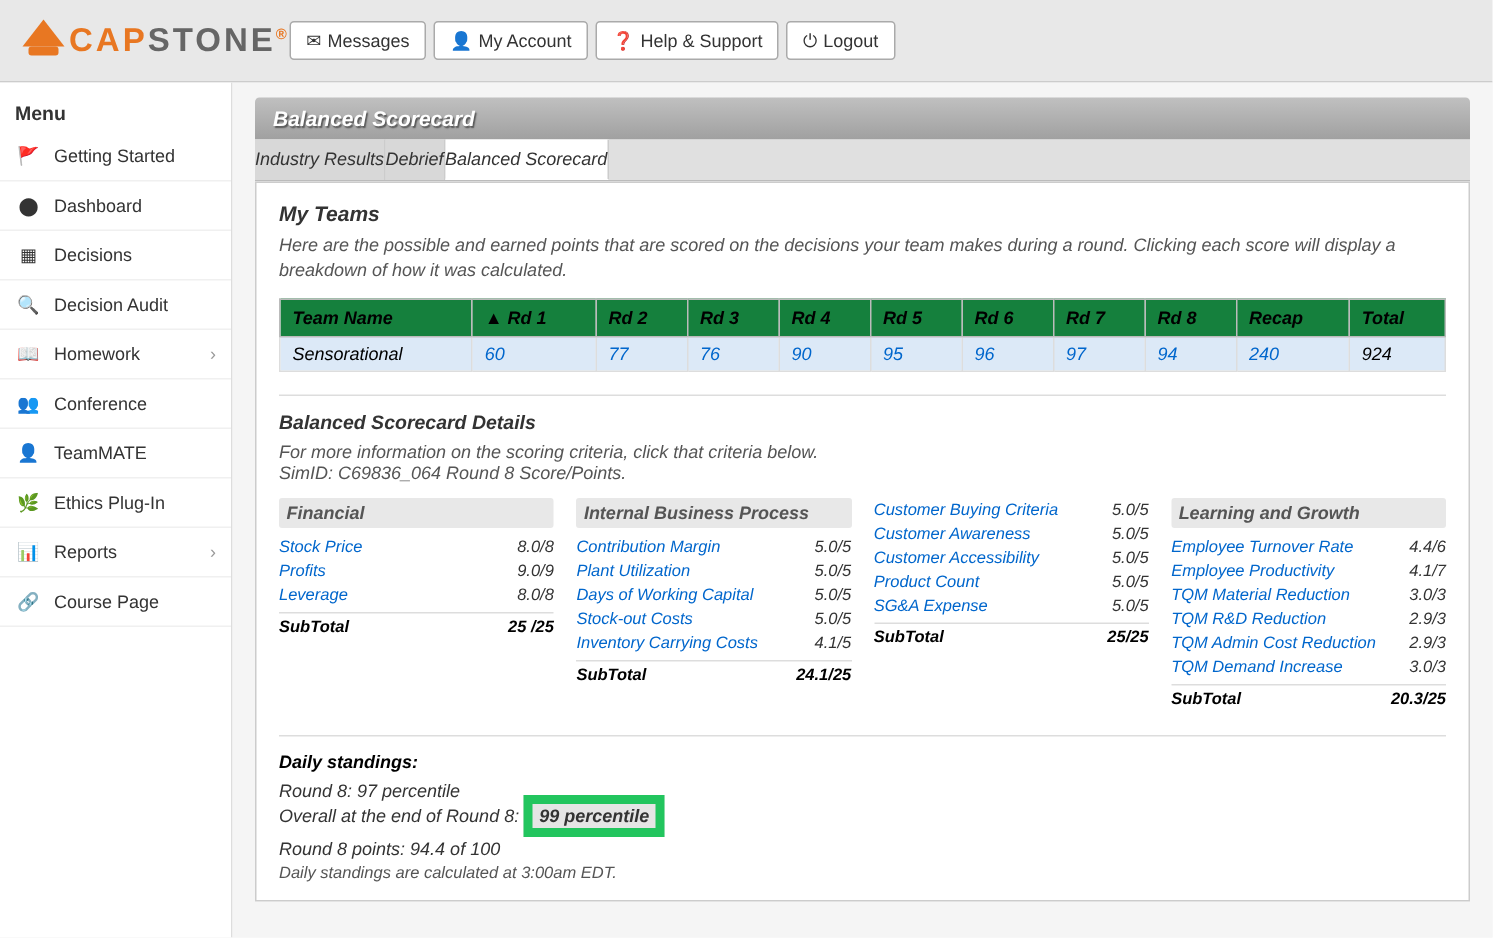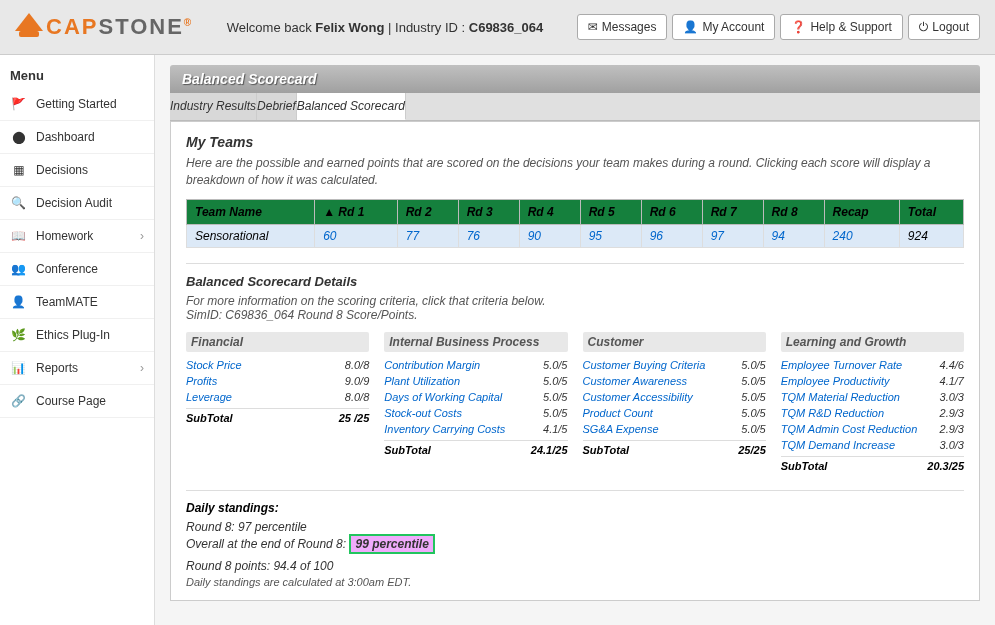--- a/index.html
+++ b/index.html
@@ -62,21 +62,21 @@
     .score-label a { color: #0066cc; text-decoration: none; cursor: pointer; }
     .score-value { font-size: 11px; color: #333; white-space: nowrap; margin-left: 5px; }
     .score-subtotal { display: flex; font-weight: bold; font-size: 11px; padding: 3px 0; border-top: 1px solid #ddd; margin-top: 3px; }
     .score-subtotal .label { flex: 1; }
     .score-subtotal .value { margin-left: 5px; }
     
     
     .daily-standings { border-top: 1px solid #ddd; padding-top: 10px; }
     .standings-title { font-weight: bold; font-size: 12px; margin-bottom: 5px; }
     .standings-line { font-size: 12px; color: #333; margin-bottom: 3px; }
-    .highlight-yellow { background: #f0abfc; border: 2px solid #22c55e; padding: 1px 4px; font-weight: bold; }
+    .highlight-yellow { background: #e5e5e5; border: 6px solid #22c55e; padding: 1px 4px; font-weight: bold; }
     .standings-points { font-size: 12px; color: #333; margin-top: 8px; }
     .standings-note { font-size: 11px; color: #555; margin-top: 3px; }
 
     
     .capstone-logo { display: flex; align-items: center; }
     .cap-icon { display: inline-block; width: 28px; height: 28px; margin-right: 3px; position: relative; }
     .cap-icon::before { content: ''; display: block; width: 0; height: 0; border-left: 14px solid transparent; border-right: 14px solid transparent; border-bottom: 18px solid #e87722; position: absolute; top: 0; left: 0; }
     .cap-icon::after { content: ''; display: block; width: 20px; height: 6px; background: #e87722; position: absolute; bottom: 4px; left: 4px; border-radius: 2px; }
     .logo-text { font-size: 22px; font-weight: bold; letter-spacing: 2px; }
     .logo-cap { color: #e87722; }
@@ -84,26 +84,20 @@
   </style>
 </head>
 <body>
 
 <div id="header">
   <div class="capstone-logo">
     <div class="cap-icon"></div>
     <span class="logo-text">
       <span class="logo-cap">CAP</span><span class="logo-stone">STONE</span><span style="color:#e87722;font-size:10px;vertical-align:super;">®</span>
     </span>
-  </div>
-  <div id="welcome-text">
-    <span>Welcome back</span>
-    <strong>Felix Wong</strong>
-    <span> | Industry ID :</span>
-    <strong>C69836_064</strong>
   </div>
   <div id="header-nav">
     <button class="header-btn">
       <span>✉</span>
       <span>Messages</span>
     </button>
     <button class="header-btn">
       <span>👤</span>
       <span>My Account</span>
     </button>
@@ -287,21 +281,20 @@
           </div>
           <div class="score-subtotal">
             <span class="label">SubTotal</span>
             <span class="value">
               <span>24.1</span><span>/25</span>
             </span>
           </div>
         </div>
 
         <div class="score-section">
-          <div class="score-section-title">Customer</div>
           <div class="score-row">
             <div class="score-label"><a class="link-blue">Customer Buying Criteria</a></div>
             <div class="score-value">
               <span>5.0</span><span>/5</span>
             </div>
           </div>
           <div class="score-row">
             <div class="score-label"><a class="link-blue">Customer Awareness</a></div>
             <div class="score-value">
               <span>5.0</span><span>/5</span>

